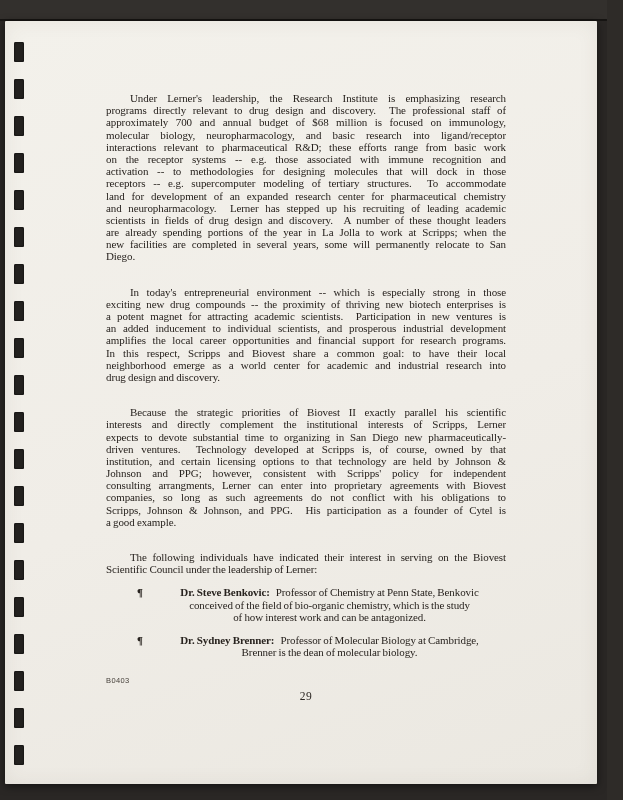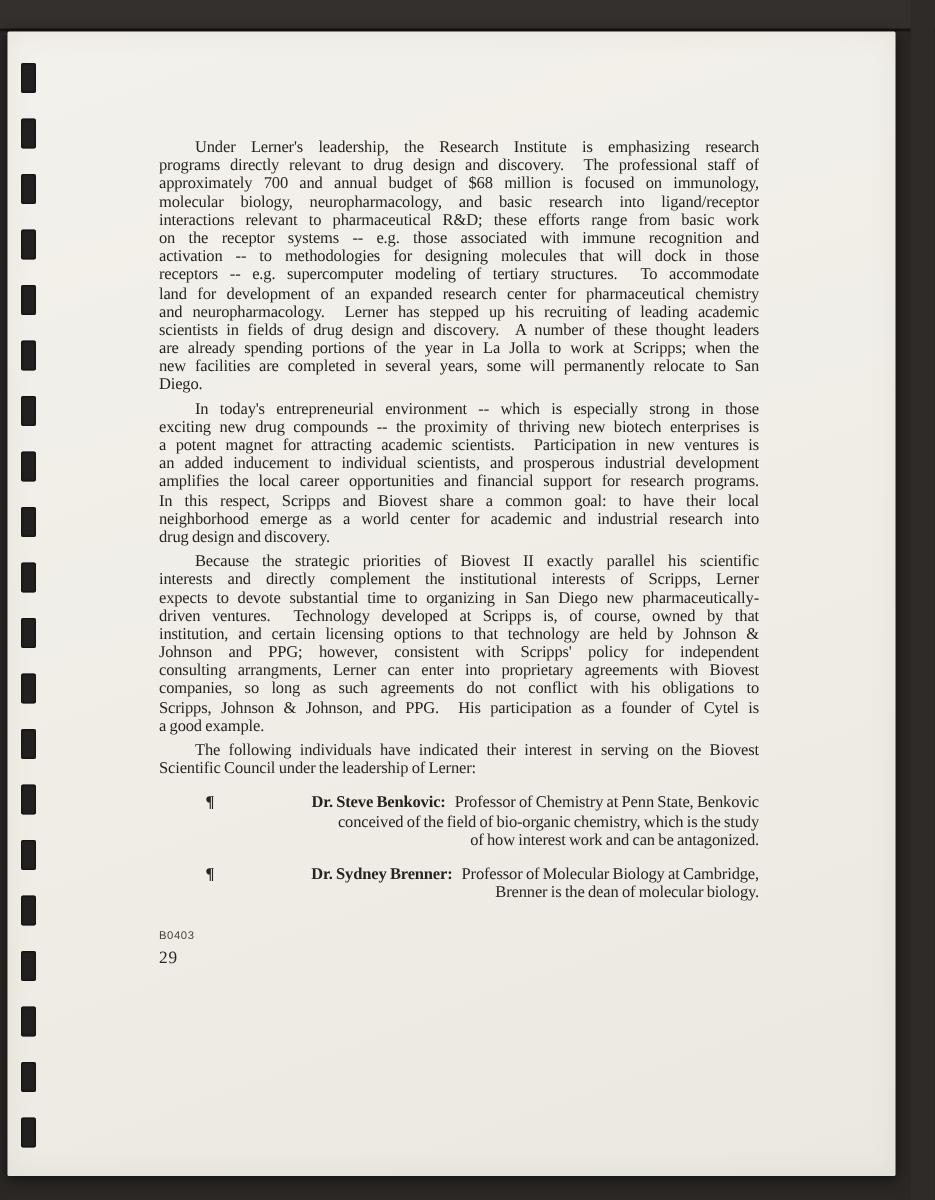--- a/index.html
+++ b/index.html
@@ -34,33 +34,33 @@
     position:absolute; left:101px; top:71px; width:400px;
     color:#28231f; font-size:11px; line-height:12.2px;
     letter-spacing:-0.1px; word-spacing:-0.4px;
   }
   .ln {
     height:12.2px; overflow:hidden;
     text-align:justify; text-align-last:justify;
   }
   .ln.first { text-indent:24px; }
   .ln.last  { text-align-last:left; }
-  .para + .para { margin-top:4px; }
+  .para + .para { margin-top:23px; }
   .para.gap-large { }
   .item { display:flex; margin-top:11px; padding-left:31px; }
   .pilcrow { width:16px; font-weight:bold; flex:0 0 16px; }
   .btext { flex:1; }
-  .bl { height:12.2px; line-height:12.2px; overflow:hidden; white-space:nowrap; text-align:right; }
+  .bl { height:12.2px; line-height:12.2px; overflow:hidden; white-space:nowrap; text-align:center; }
   .bl b { margin-right:6px; }
   .doc-code {
     margin-top:17px; font-family:"Liberation Sans", sans-serif;
     font-size:7.5px; letter-spacing:0.4px; color:#46413b;
   }
   .page-num {
-    margin-top:2px; font-size:11.5px;
+    margin-top:2px; text-align:center; font-size:11.5px;
     letter-spacing:0.5px; color:#2b2622;
   }
 </style>
 </head>
 <body>
 
 <div class="top-band"></div>
 <div class="right-shade"></div>
 
 <div class="page">

